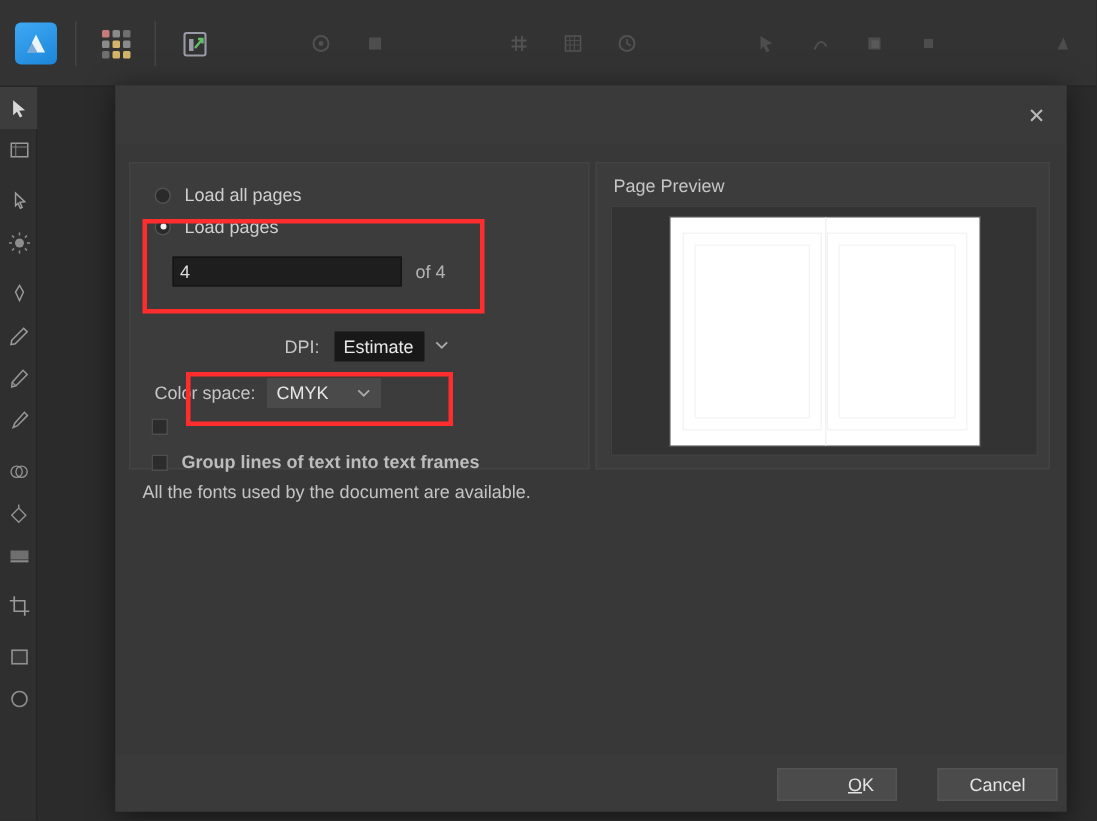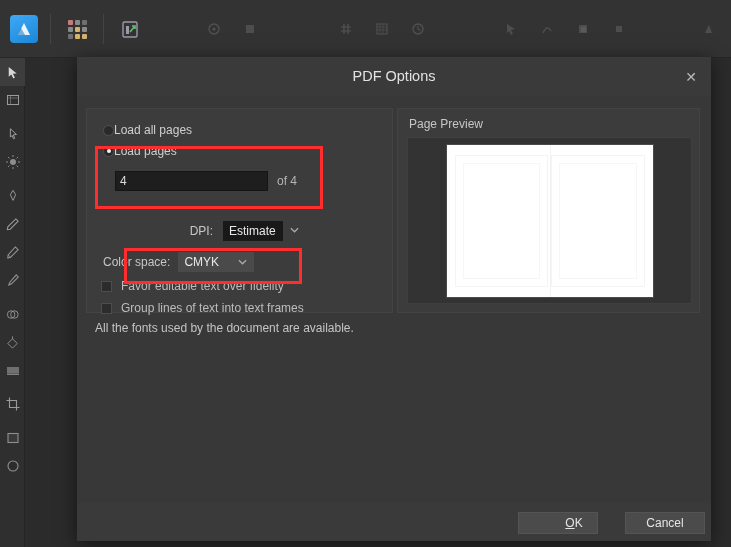--- a/index.html
+++ b/index.html
@@ -141,20 +141,21 @@
     width: 307px; height: 205px;
     background: #3c3c3c;
     border: 1px solid #434343;
     box-sizing: border-box;
   }
 
   .radio-row {
     position: absolute;
     display: flex;
     align-items: center;
+    gap: 9px;
     color: #cfcfcf;
     font-size: 12px;
   }
   .radio {
     width: 11px; height: 11px;
     border-radius: 50%;
     background: #2a2a2a;
     border: 1px solid #515151;
     box-sizing: border-box;
     position: relative;
@@ -535,21 +536,20 @@
           <circle cx="8" cy="8" r="5" fill="#2c2c2c" stroke="#8f8f8f" stroke-width="1.1"></circle>
         </svg>
     </div>
   </div>
 
   <div id="canvas"></div>
 
   <div id="dialog">
 
     <div id="dlg-titlebar">
-      <div id="dlg-title">PDF Options</div>
       <div id="dlg-close">✕</div>
     </div>
 
     <div id="dlg-body">
 
       <div id="settings-group">
 
         <div class="radio-row" style="left:16px; top:14px;">
           <span class="radio"></span>
           <span>Load all pages</span>
@@ -580,24 +580,23 @@
           <span class="combo light">
             <span class="val">CMYK</span>
             <svg class="chev" viewBox="0 0 10 6">
               <path d="M1 1 L5 5 L9 1" fill="none" stroke="currentColor" stroke-width="1.4"></path>
             </svg>
           </span>
         </div>
 
         <div class="check-row" style="left:14px; top:170px;">
           <span class="checkbox"></span>
-          <span>Favor editable text over fidelity</span>
-        </div>
-
-        <div class="check-row" style="left:14px; top:192px;">
+        </div>
+
+        <div class="check-row" style="left:14px; top:192px;font-weight:bold;">
           <span class="checkbox"></span>
           <span>Group lines of text into text frames</span>
         </div>
       </div>
 
       <div id="preview-group">
         <div id="preview-label">Page Preview</div>
         <div id="preview-frame">
           <div id="spread">
             <div class="pg l"></div>

